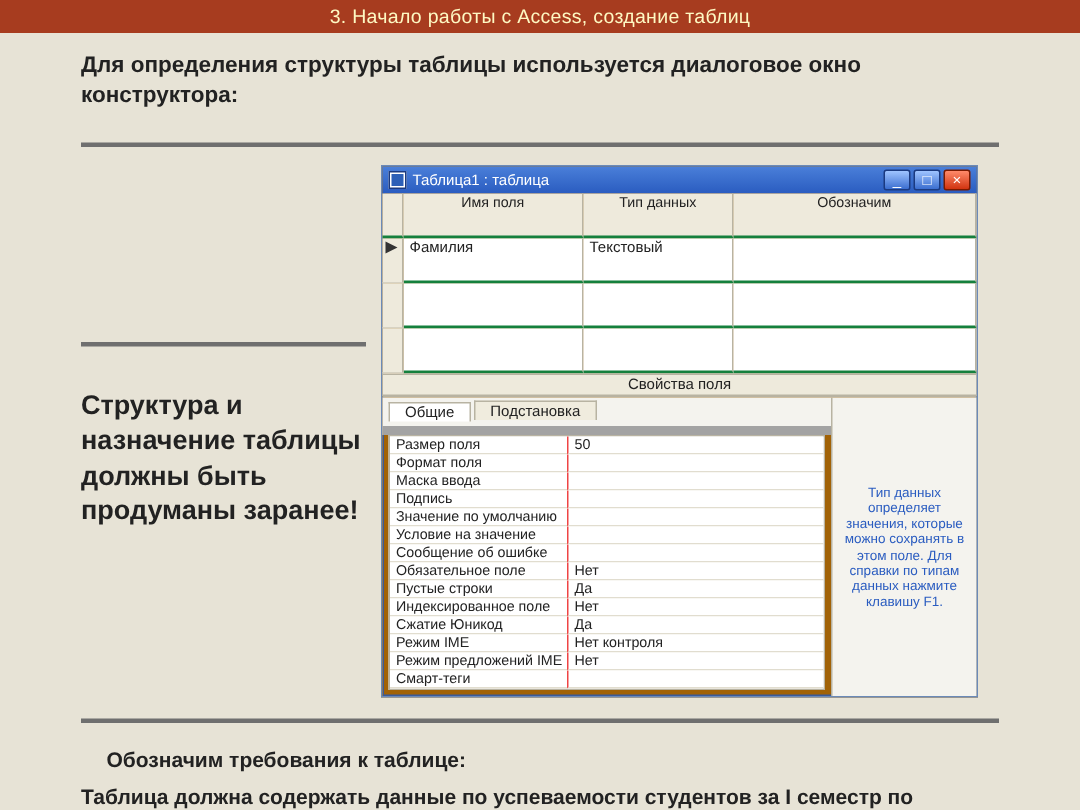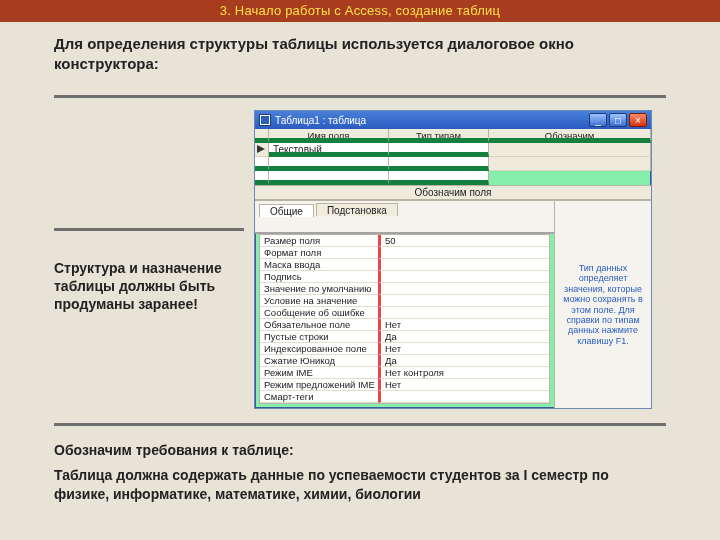--- a/index.html
+++ b/index.html
@@ -9,21 +9,21 @@
     height: 540px;
     background: #e7e3d6;
     font-family: Arial, sans-serif;
     font-size: 13px;
     color: #222;
     overflow: hidden;
     position: relative;
   }
   .header-bar {
     background: #a73c1f;
-    color: #fde047;
+    color: #fef9c3;
     text-align: center;
     padding: 3px 4px 4px;
     font-size: 13px;
     letter-spacing: 0.2px;
   }
   .content {
     padding: 12px 54px 0 54px;
   }
   .intro {
     font-size: 15px;
@@ -43,29 +43,29 @@
   }
   .left-col { width: 190px; flex-shrink: 0; }
   .left-col .hr-short {
     height: 3px;
     background: #6f6f6f;
     width: 190px;
     margin-top: 118px;
     margin-bottom: 28px;
   }
   .caption {
-    font-size: 14px;
+    font-size: 18px;
     font-weight: bold;
     line-height: 1.3;
   }
   
   .win {
     width: 398px;
     border: 1px solid #6b8ab8;
-    background: #86efac;
+    background: #a16207;
     font-size: 10px;
     color: #222;
     box-shadow: 0 0 0 1px #3a5a9a inset;
   }
   .titlebar {
     display: flex;
     align-items: center;
     height: 18px;
     background: linear-gradient(to bottom, #4a7fd9 0%, #2a5cc0 100%);
     color: #fff;
@@ -94,23 +94,23 @@
   .winbtn.close { background: linear-gradient(to bottom,#ff8a6a,#d13410); border-color:#7a1a00;}
   
   .design-grid {
     display: grid;
     grid-template-columns: 14px 120px 100px 1fr;
     font-size: 10px;
     border-bottom: 1px solid #b8b3a2;
   }
   .gh, .gd {
     border-right: 1px solid #b8b3a2;
-    border-bottom: 5px solid #15803d;
+    border-bottom: 2px solid #15803d;
     padding: 1px 4px;
-    height: 14px;
+    height: 30px;
     white-space: nowrap;
     overflow: hidden;
   }
   .gh { background: #eeeadc; text-align: center; font-size: 9.5px; }
   .rowhead { background:#eeeadc; border-right:1px solid #b8b3a2; border-bottom:1px solid #d7d2c2; position:relative;}
   .rowhead.selected::before{
     content:''; position:absolute; left:2px; top:2px;
     border-left: 8px solid #333; border-top:4px solid transparent; border-bottom:4px solid transparent;
   }
   .input-cell { background:#fff; }
@@ -123,22 +123,22 @@
   }
   .lower-area {
     display:flex;
   }
   .props {
     flex:1;
   }
   .tabs {
     display:flex; gap:0;
     background:#f4f3ee;
-    padding: 2px 4px 16px 4px;
-    border-bottom:2px solid #a3a3a3;
+    padding: 2px 4px 4px 4px;
+    border-bottom:6px solid #a3a3a3;
   }
   .tab {
     font-size:10px; padding:1px 10px 0;
     border:1px solid #b8b3a2; border-bottom:none;
     background:#f0ecde;
     margin-right:2px;
   }
   .tab.active { background:#fff; font-weight:normal; position:relative; top:1px;}
   .prop-grid{
     display:grid;
@@ -148,33 +148,33 @@
     margin:0 4px 4px 4px;
   }
   .pk, .pv{
     border-bottom:1px solid #e1ddcf;
     padding:0 4px;
     height:12px;
     font-size:9.5px;
     white-space:nowrap; overflow:hidden;
   }
   .pk{ background:#fff; }
-  .pv{ background:#fff; border-left:3px solid #ef4444;}
+  .pv{ background:#fff; border-left:1px solid #ef4444;}
   .help-pane{
     width:97px;
     border-left:1px solid #b8b3a2;
     background:#f4f3ee;
     font-size:9px; color:#2a5cc0;
     display:flex; align-items:center; text-align:center;
     padding:4px 4px;
     line-height:1.15;
   }
   
   .req-block { margin-top: 16px; }
-  .req-title { font-weight: bold; font-size:14px; margin-bottom:8px;}
+  .req-title { font-weight: bold; font-size:14px; margin-bottom:8px;margin-left:17px;}
   .req-body { font-weight: bold; font-size:14px; line-height:1.35;}
 </style>
 </head>
 <body>
 
 <div class="header-bar">3. Начало работы с Access, создание таблиц</div>
 
 <div class="content">
 
   <div class="intro">Для определения структуры таблицы используется диалоговое окно конструктора:</div>
@@ -191,38 +191,39 @@
         <span class="icon-box"></span>
         <span class="win-title">Таблица1 : таблица</span>
         <span class="winbtn">_</span>
         <span class="winbtn">□</span>
         <span class="winbtn close">×</span>
       </div>
 
       <div class="design-grid">
         <div class="gh"></div>
         <div class="gh">Имя поля</div>
-        <div class="gh">Тип типам</div>
+        <div class="gh">Тип данных</div>
         <div class="gh">Обозначим</div>
 
         <div class="rowhead selected"></div>
+        <div class="gd input-cell">Фамилия</div>
         <div class="gd input-cell">Текстовый</div>
         <div class="gd input-cell"></div>
 
         <div class="rowhead"></div>
         <div class="gd input-cell"></div>
         <div class="gd input-cell"></div>
         <div class="gd input-cell"></div>
 
         <div class="rowhead"></div>
         <div class="gd input-cell"></div>
         <div class="gd input-cell"></div>
         <div class="gd input-cell"></div>
 
-        <div class="subhead">Обозначим поля</div>
+        <div class="subhead">Свойства поля</div>
       </div>
 
       <div class="lower-area">
         <div class="props">
           <div class="tabs">
             <div class="tab active">Общие</div>
             <div class="tab">Подстановка</div>
           </div>
           <div class="prop-grid" id="prop-grid">
               <div class="pk">Размер поля</div>

